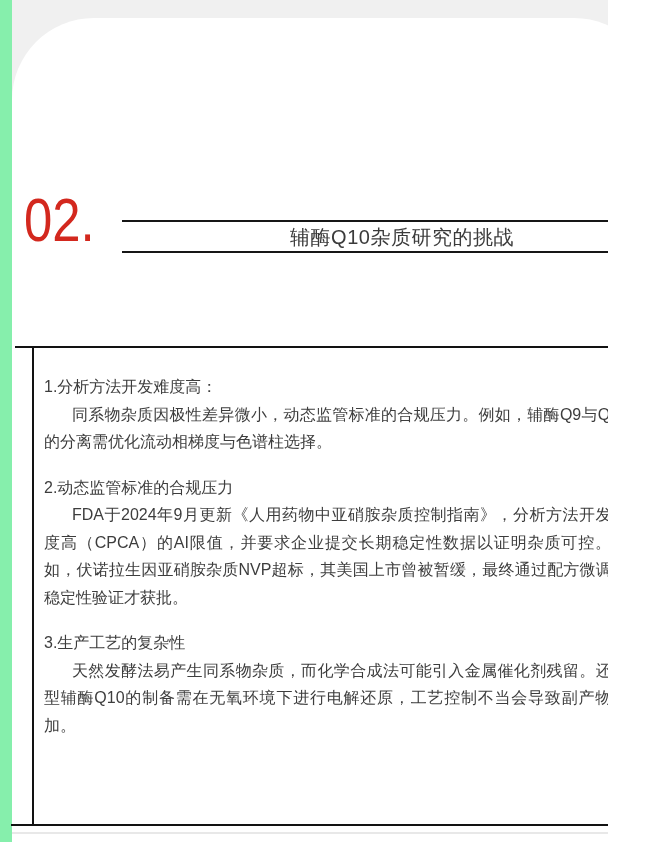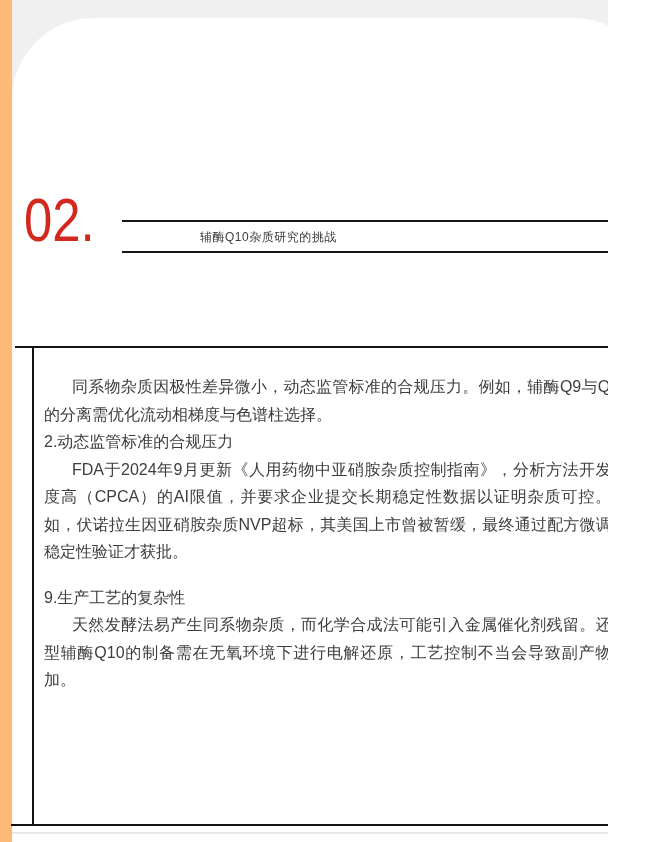--- a/index.html
+++ b/index.html
@@ -5,21 +5,21 @@
   html, body {
     margin: 0;
     padding: 0;
     background: #ffffff;
     overflow: hidden;
   }
   .page {
     position: relative;
     width: 608px;
     height: 842px;
-    background: #fdba74;
+    background: #86efac;
     font-family: "Liberation Sans", "DejaVu Sans", sans-serif;
     overflow: hidden;
   }
   .gray-band {
     position: absolute;
     left: 12px; top: 0;
     width: 647px; height: 100px;
     background: #f0f0f0;
   }
   .card {
@@ -44,22 +44,22 @@
     position: absolute;
     background: #161616;
   }
   .rule-h-top    { left: 122px; top: 220px; width: 531px; height: 2px; }
   .rule-h-bottom { left: 122px; top: 251px; width: 531px; height: 2px; }
   .header-vline  { left: 624px; top: 173px; width: 2px;  height: 95px; }
   .header-title {
     position: absolute;
     left: 200px; top: 225px;
     width: 404px;
-    text-align: left;
-    font-size: 12px;
+    text-align: center;
+    font-size: 20px;
     line-height: 24px;
     color: #3b3b3b;
     letter-spacing: 0.5px;
     white-space: nowrap;
   }
   .red-dot {
     position: absolute;
     left: 634px; top: 258px;
     width: 11px; height: 11px;
     border-radius: 50%;
@@ -77,21 +77,21 @@
   .body-text {
     position: absolute;
     left: 44px; top: 347px;
     width: 584px;
     font-size: 16px;
     line-height: 27.5px;
     color: #3d3d3d;
     text-align: justify;
   }
   .sec-1 { margin-top: 26px; }
-  .sec-2 { }
+  .sec-2 { margin-top: 18px; }
   .sec-3 { margin-top: 18px; }
   .sec-heading { margin: 0; font-weight: 400; }
   .para {
     margin: 0;
     text-indent: 1.75em;
   }
 </style>
 </head>
 <body>
 
@@ -114,27 +114,28 @@
   <div class="red-dot"></div>
 
   <div class="rule body-rule-top"></div>
   <div class="rule body-vline"></div>
   <div class="rule body-rule-bottom"></div>
   <div class="footer-gray-line"></div>
 
   <div class="body-text">
 
     <div class="sec sec-1">
+      <p class="sec-heading">1.分析方法开发难度高：</p>
       <p class="para">同系物杂质因极性差异微小，动态监管标准的合规压力。例如，辅酶Q9与Q10的分离需优化流动相梯度与色谱柱选择。</p>
     </div>
 
     <div class="sec sec-2">
       <p class="sec-heading">2.动态监管标准的合规压力</p>
       <p class="para">FDA于2024年9月更新《人用药物中亚硝胺杂质控制指南》，分析方法开发难度高（CPCA）的AI限值，并要求企业提交长期稳定性数据以证明杂质可控。例如，伏诺拉生因亚硝胺杂质NVP超标，其美国上市曾被暂缓，最终通过配方微调与稳定性验证才获批。</p>
     </div>
 
     <div class="sec sec-3">
-      <p class="sec-heading">9.生产工艺的复杂性</p>
+      <p class="sec-heading">3.生产工艺的复杂性</p>
       <p class="para">天然发酵法易产生同系物杂质，而化学合成法可能引入金属催化剂残留。还原型辅酶Q10的制备需在无氧环境下进行电解还原，工艺控制不当会导致副产物增加。</p>
     </div>
 
   </div>
 </div>
 
 </body></html>

